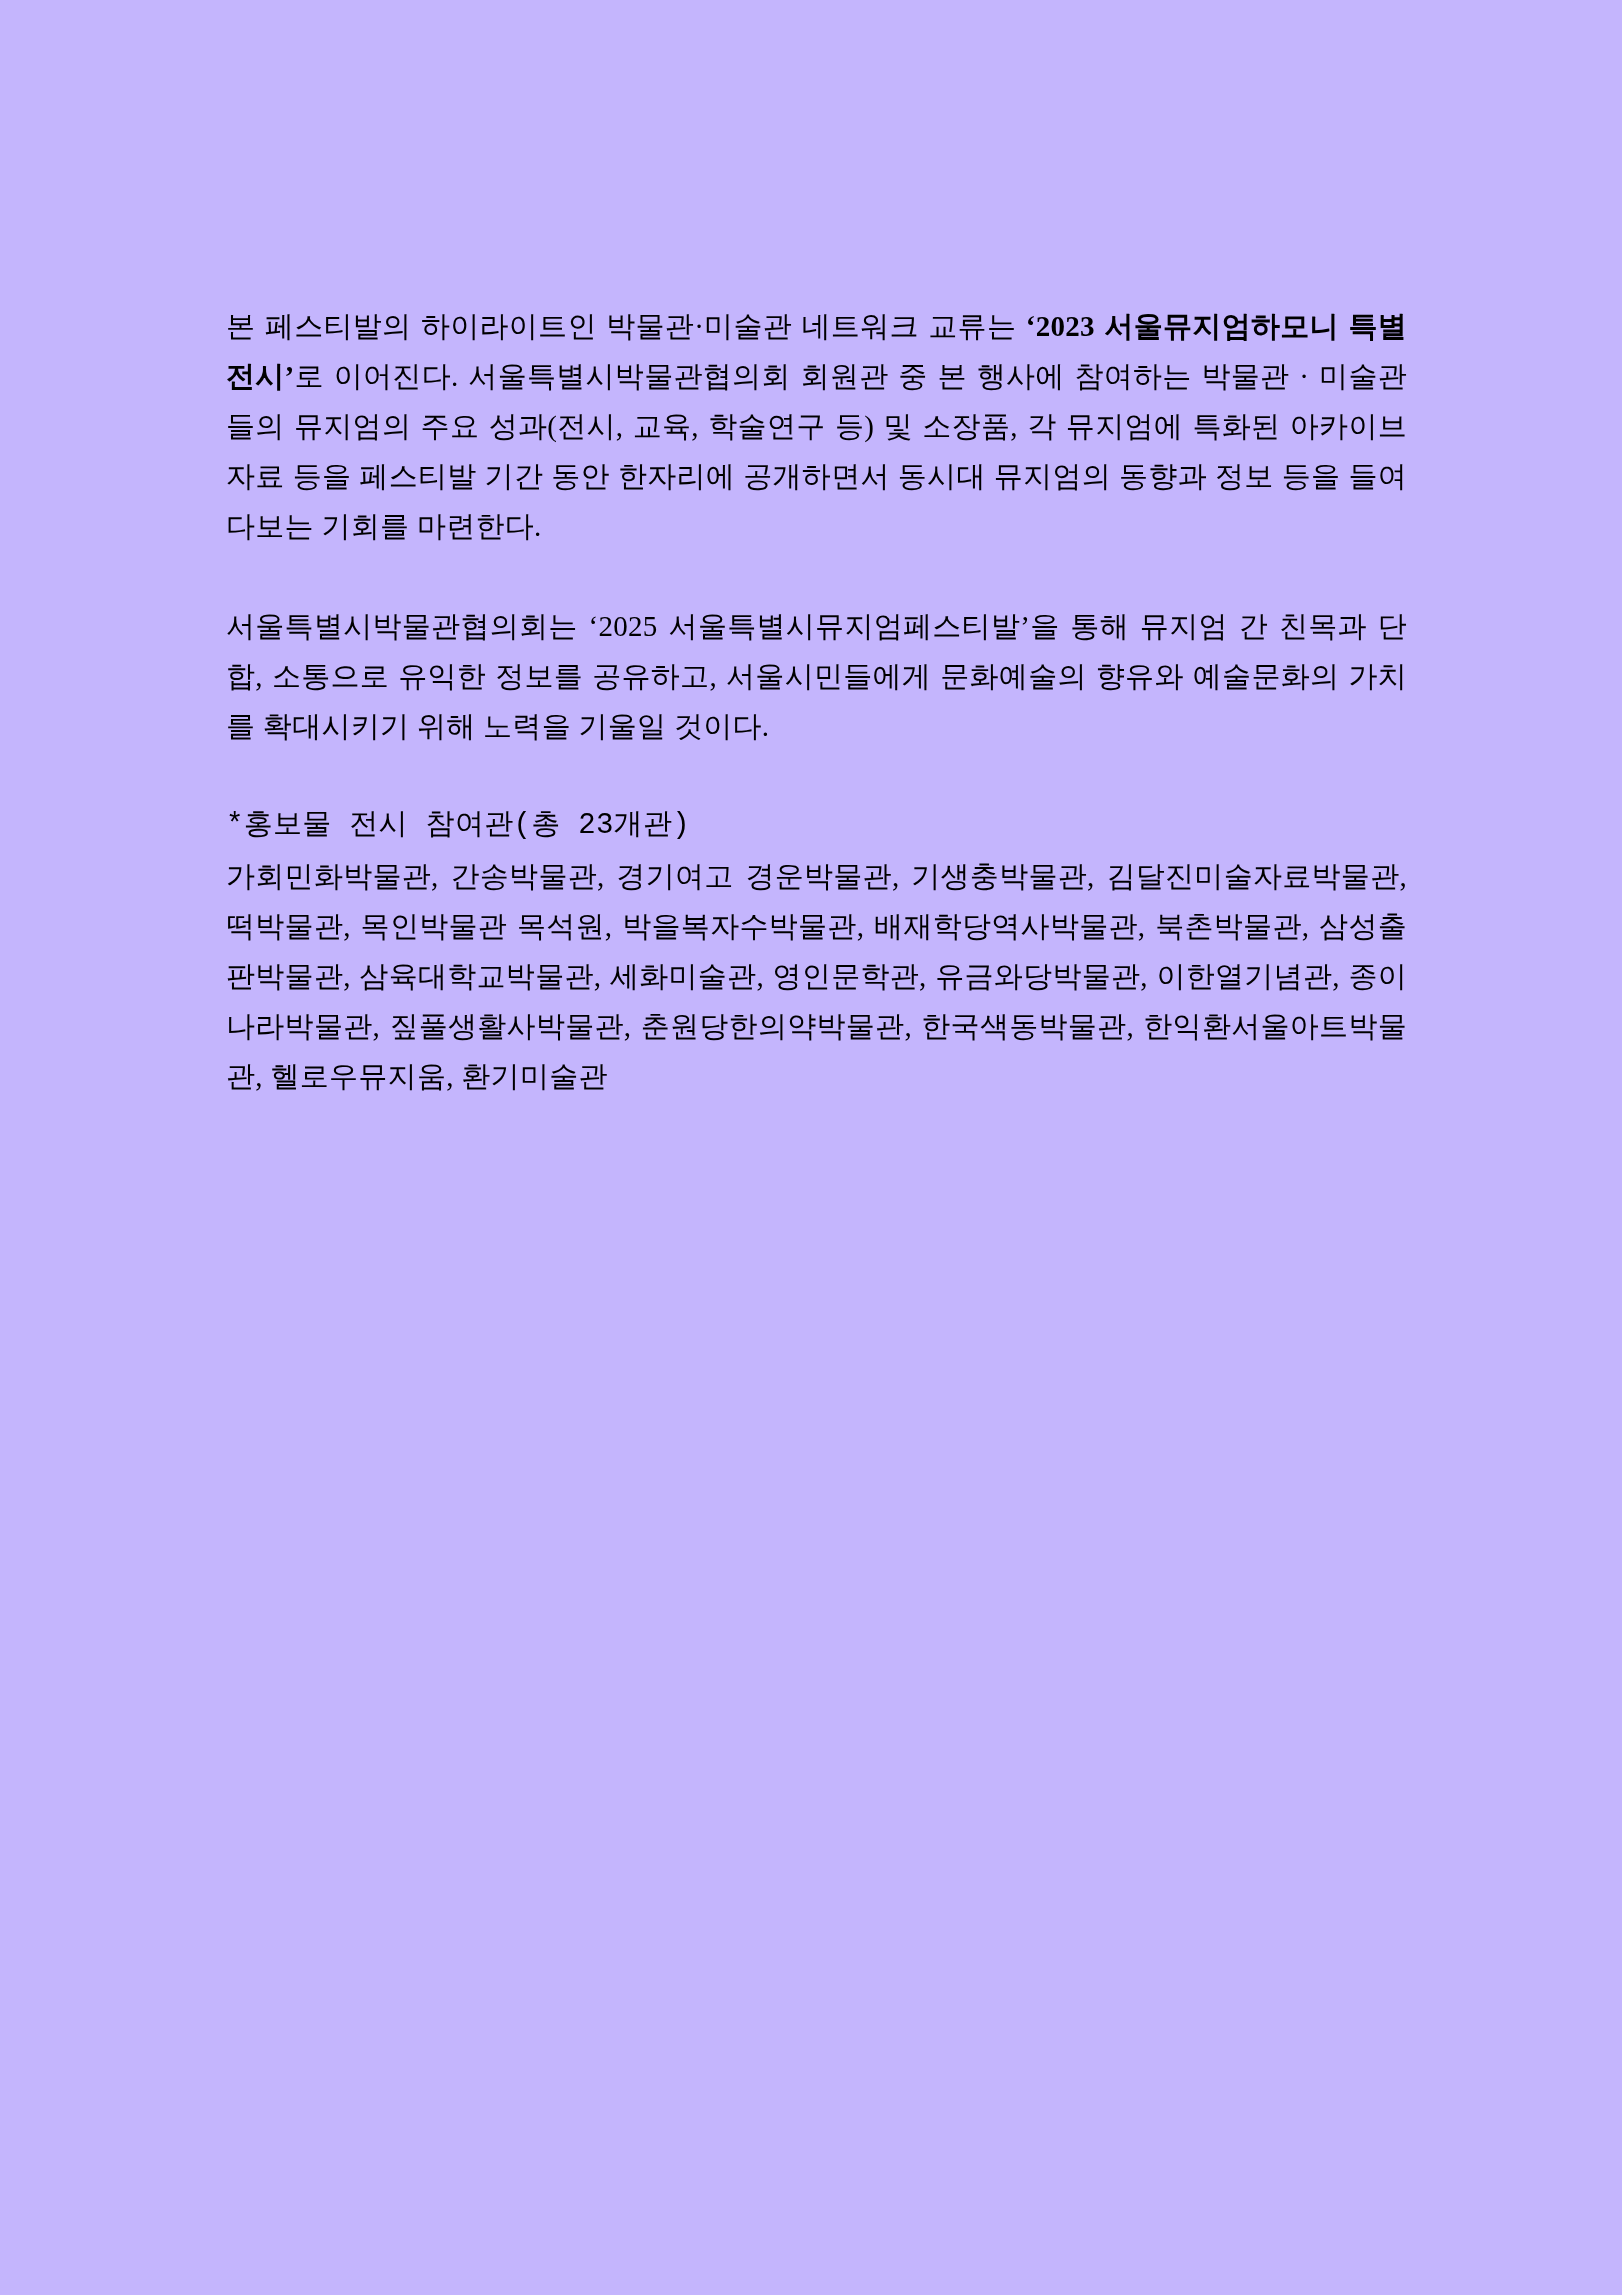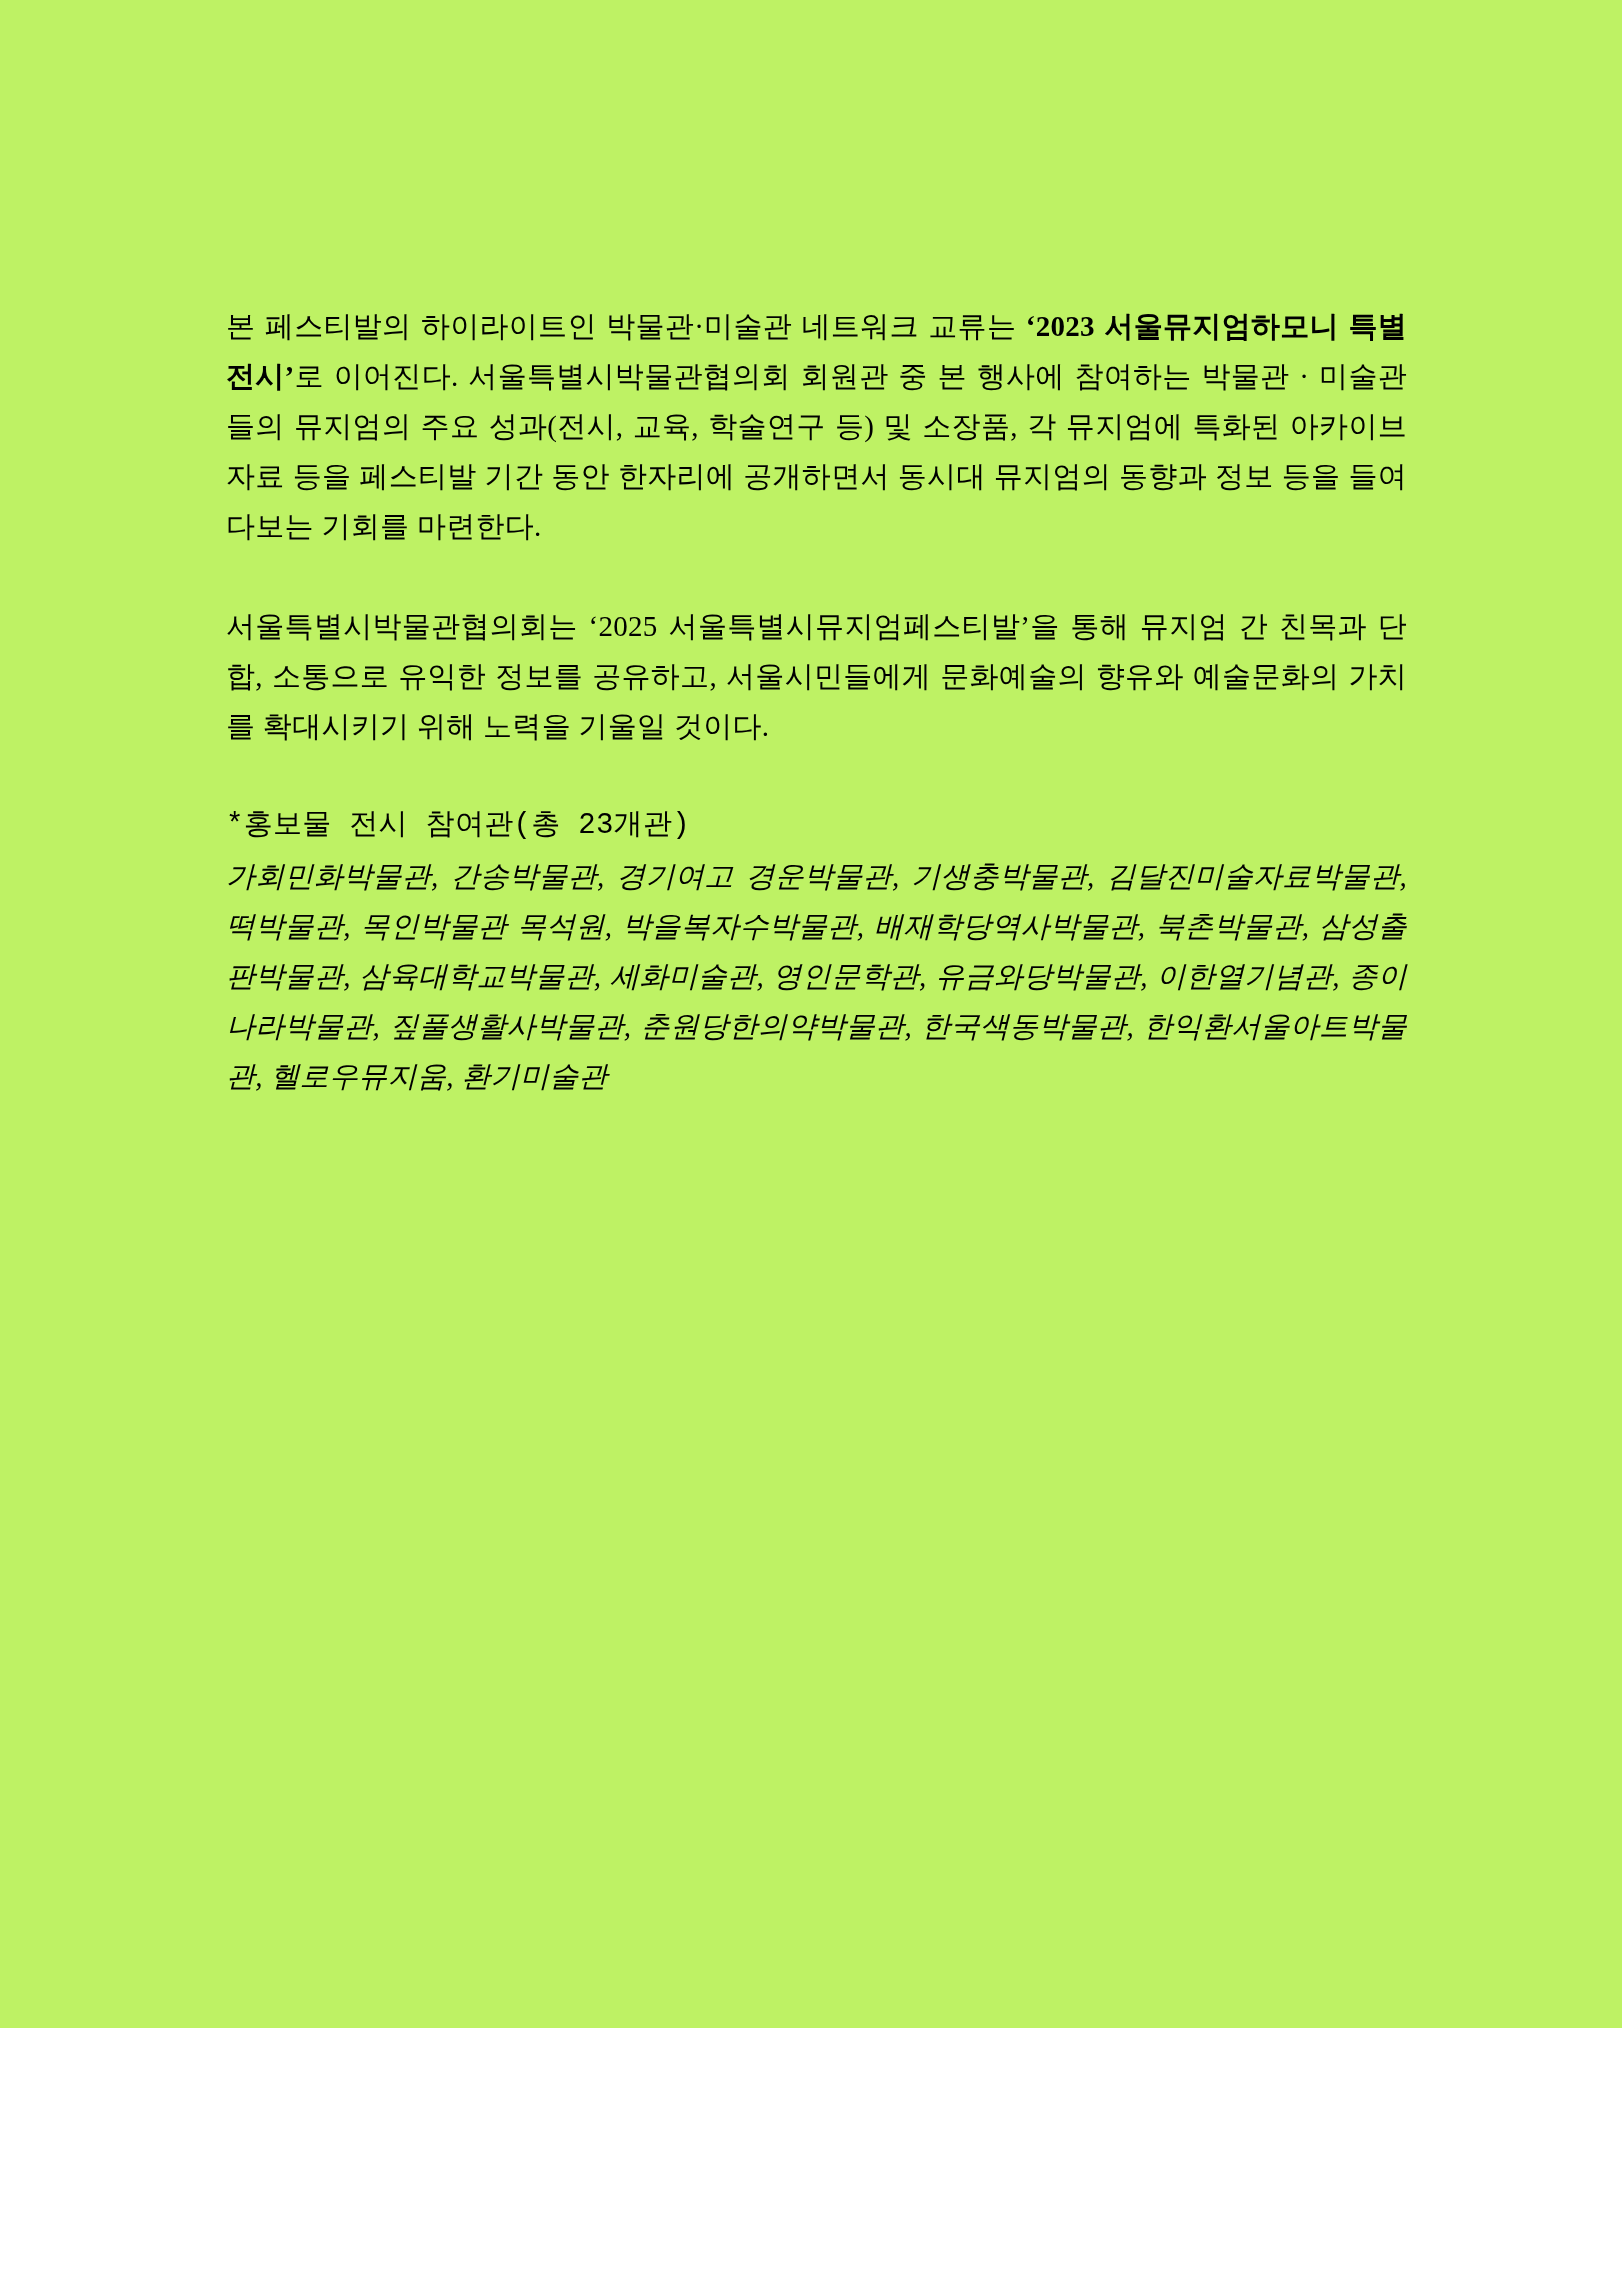--- a/index.html
+++ b/index.html
@@ -10,43 +10,42 @@
   body {
     width: 1623px;
     height: 2295px;
     position: relative;
     font-family: "Liberation Serif", "DejaVu Serif", serif;
     color: #000000;
   }
   .page {
     box-sizing: border-box;
     width: 1623px;
-    height: 2028px;
+    height: 2295px;
     padding: 301px 216px 0 226px;
-    background: #bef264;
+    background: #c4b5fd;
   }
   .para {
     margin: 0 0 50px 0;
     font-size: 29px;
     line-height: 50px;
     text-align: justify;
     word-break: break-all;
     letter-spacing: 0.3px;
   }
   .bold-phrase {
     font-weight: 700;
   }
   .section-heading {
     margin: 0;
     text-align: left;
     font-family: Liberation Mono, monospace;
   }
   .exhibitor-list {
     margin: 0;
-    font-style: italic;
   }
 </style>
 </head>
 <body>
 
 <div class="page">
 
   <p class="para"><span>본 페스티발의 하이라이트인 박물관·미술관 네트워크 교류는 </span><span class="bold-phrase">‘2023 서울뮤지엄하모니 특별전시’</span><span>로 이어진다. 서울특별시박물관협의회 회원관 중 본 행사에 참여하는 박물관 · 미술관들의 뮤지엄의 주요 성과(전시, 교육, 학술연구 등) 및 소장품, 각 뮤지엄에 특화된 아카이브 자료 등을 페스티발 기간 동안 한자리에 공개하면서 동시대 뮤지엄의 동향과 정보 등을 들여다보는 기회를 마련한다.</span></p>
 
 

